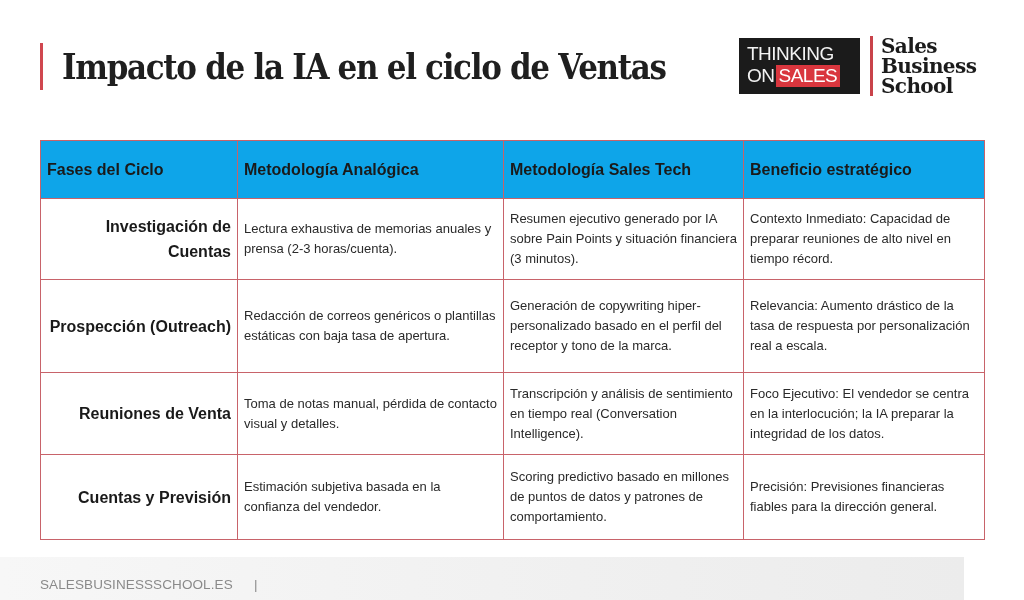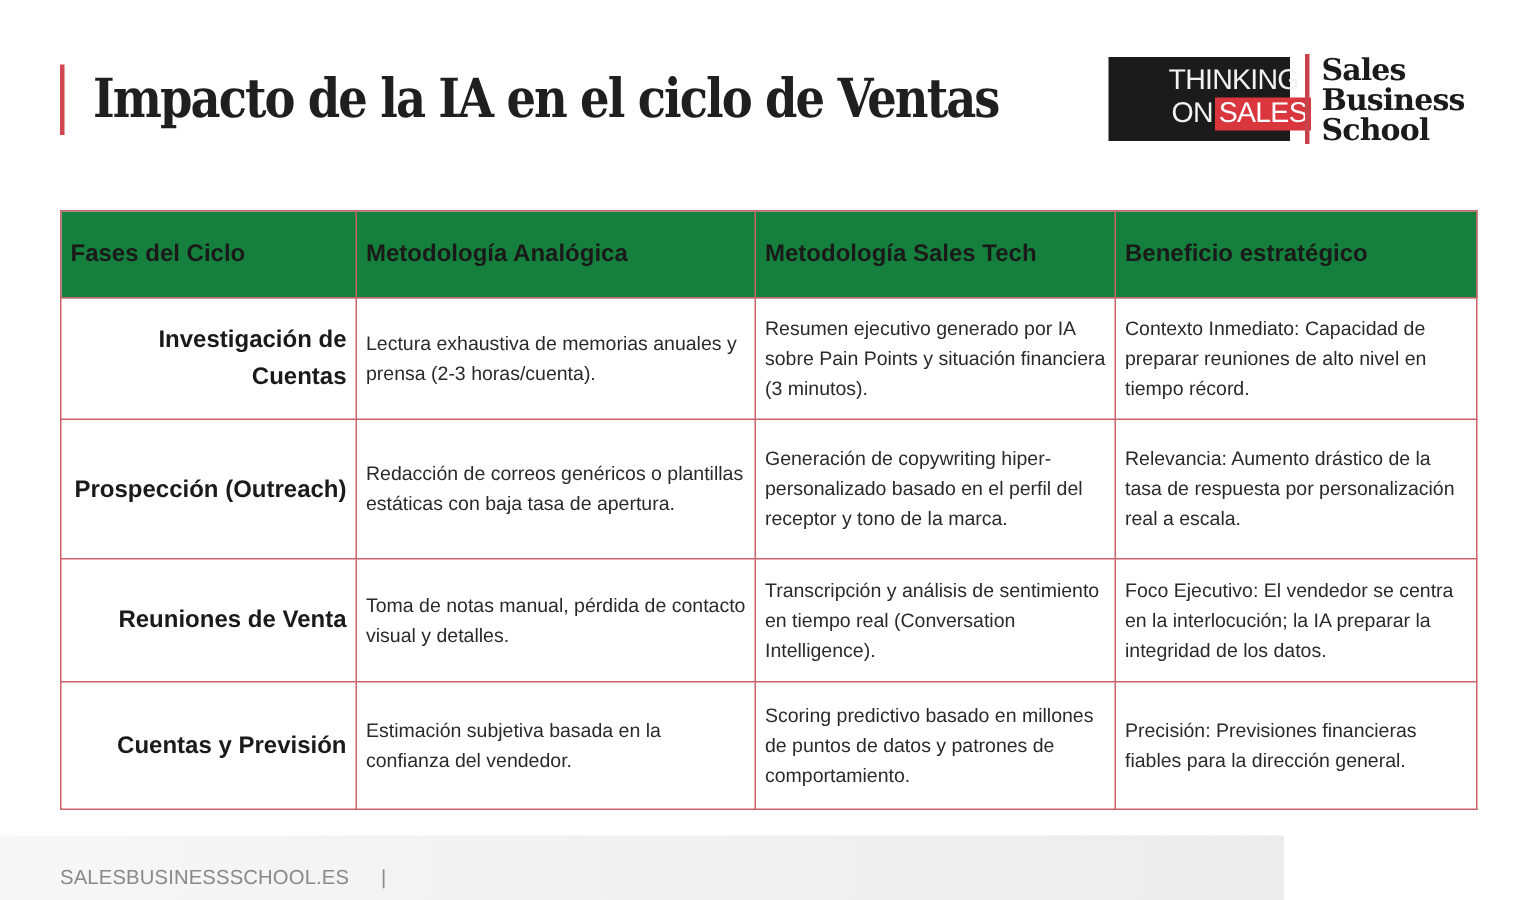--- a/index.html
+++ b/index.html
@@ -15,54 +15,54 @@
       transform: scaleX(0.86); transform-origin: left center;
     }
 
     .logo-tos {
       position: absolute; left: 739px; top: 38px; width: 121px; height: 56px;
       background: #1b1b1b;
     }
     .logo-tos .l1 {
       position: absolute; left: 8px; top: 6px;
       font-family: "Liberation Sans", sans-serif; font-size: 19px; color: #f2f2f2;
-      letter-spacing: -0.5px; line-height: 20px; margin-left: 32px;
+      letter-spacing: -0.5px; line-height: 20px;
     }
     .logo-tos .l2 {
       position: absolute; left: 8px; top: 27px;
       font-family: "Liberation Sans", sans-serif; font-size: 19px; color: #f2f2f2;
-      letter-spacing: -0.5px; line-height: 22px; display: flex; margin-left: 34px;
+      letter-spacing: -0.5px; line-height: 22px; display: flex;
     }
     .logo-tos .l2 .sales-box {
       background: #d9363e; color: #ffffff; padding: 0 3px; margin-left: 1px;
     }
     .logo-divider { position: absolute; left: 870px; top: 36px; width: 3px; height: 60px; background: #c9434a; }
     .logo-sbs {
       position: absolute; left: 881px; top: 36px;
       font-family: "DejaVu Serif", "Liberation Serif", serif; font-weight: bold;
       font-size: 20px; line-height: 20px; color: #1b1b1b; letter-spacing: -0.6px;
     }
     .logo-sbs div { white-space: nowrap; }
 
     .table-wrap { position: absolute; left: 40px; top: 140px; width: 944px; }
     table { border-collapse: collapse; width: 944px; table-layout: fixed; }
     th, td { border: 1.5px solid #c8636a; vertical-align: middle; text-align: left; }
     th {
-      background: #15803d; height: 58px; font-size: 16px; font-weight: bold;
+      background: #0ea5e9; height: 58px; font-size: 16px; font-weight: bold;
       padding: 0 6px; color: #1a1a1a;
     }
     td { background: #ffffff; font-size: 13px; line-height: 20px; padding: 0 6px; color: #2a2a2a; }
     td.phase { font-weight: bold; font-size: 16px; line-height: 25px; color: #1a1a1a; text-align: right; }
     tr.r1 td { height: 81px; }
     tr.r2 td { height: 93px; }
     tr.r3 td { height: 82px; }
     tr.r4 td { height: 85px; }
 
     .footer {
-      position: absolute; left: 0; top: 557px; width: 856px; height: 43px;
+      position: absolute; left: 0; top: 557px; width: 964px; height: 43px;
       background: linear-gradient(90deg, #f7f7f7 0%, #f0f0f0 60%, #ececec 100%);
     }
     .footer .site {
       position: absolute; left: 40px; top: 20px; font-size: 13.5px; color: #8a8a8a; letter-spacing: 0.1px;
     }
     .footer .sep { position: absolute; left: 254px; top: 20px; font-size: 13.5px; color: #8a8a8a; }
     .footer .tagline { position: absolute; left: 268px; top: 20px; font-size: 13.5px; color: #8a8a8a; }
   </style>
 </head>
 <body>

